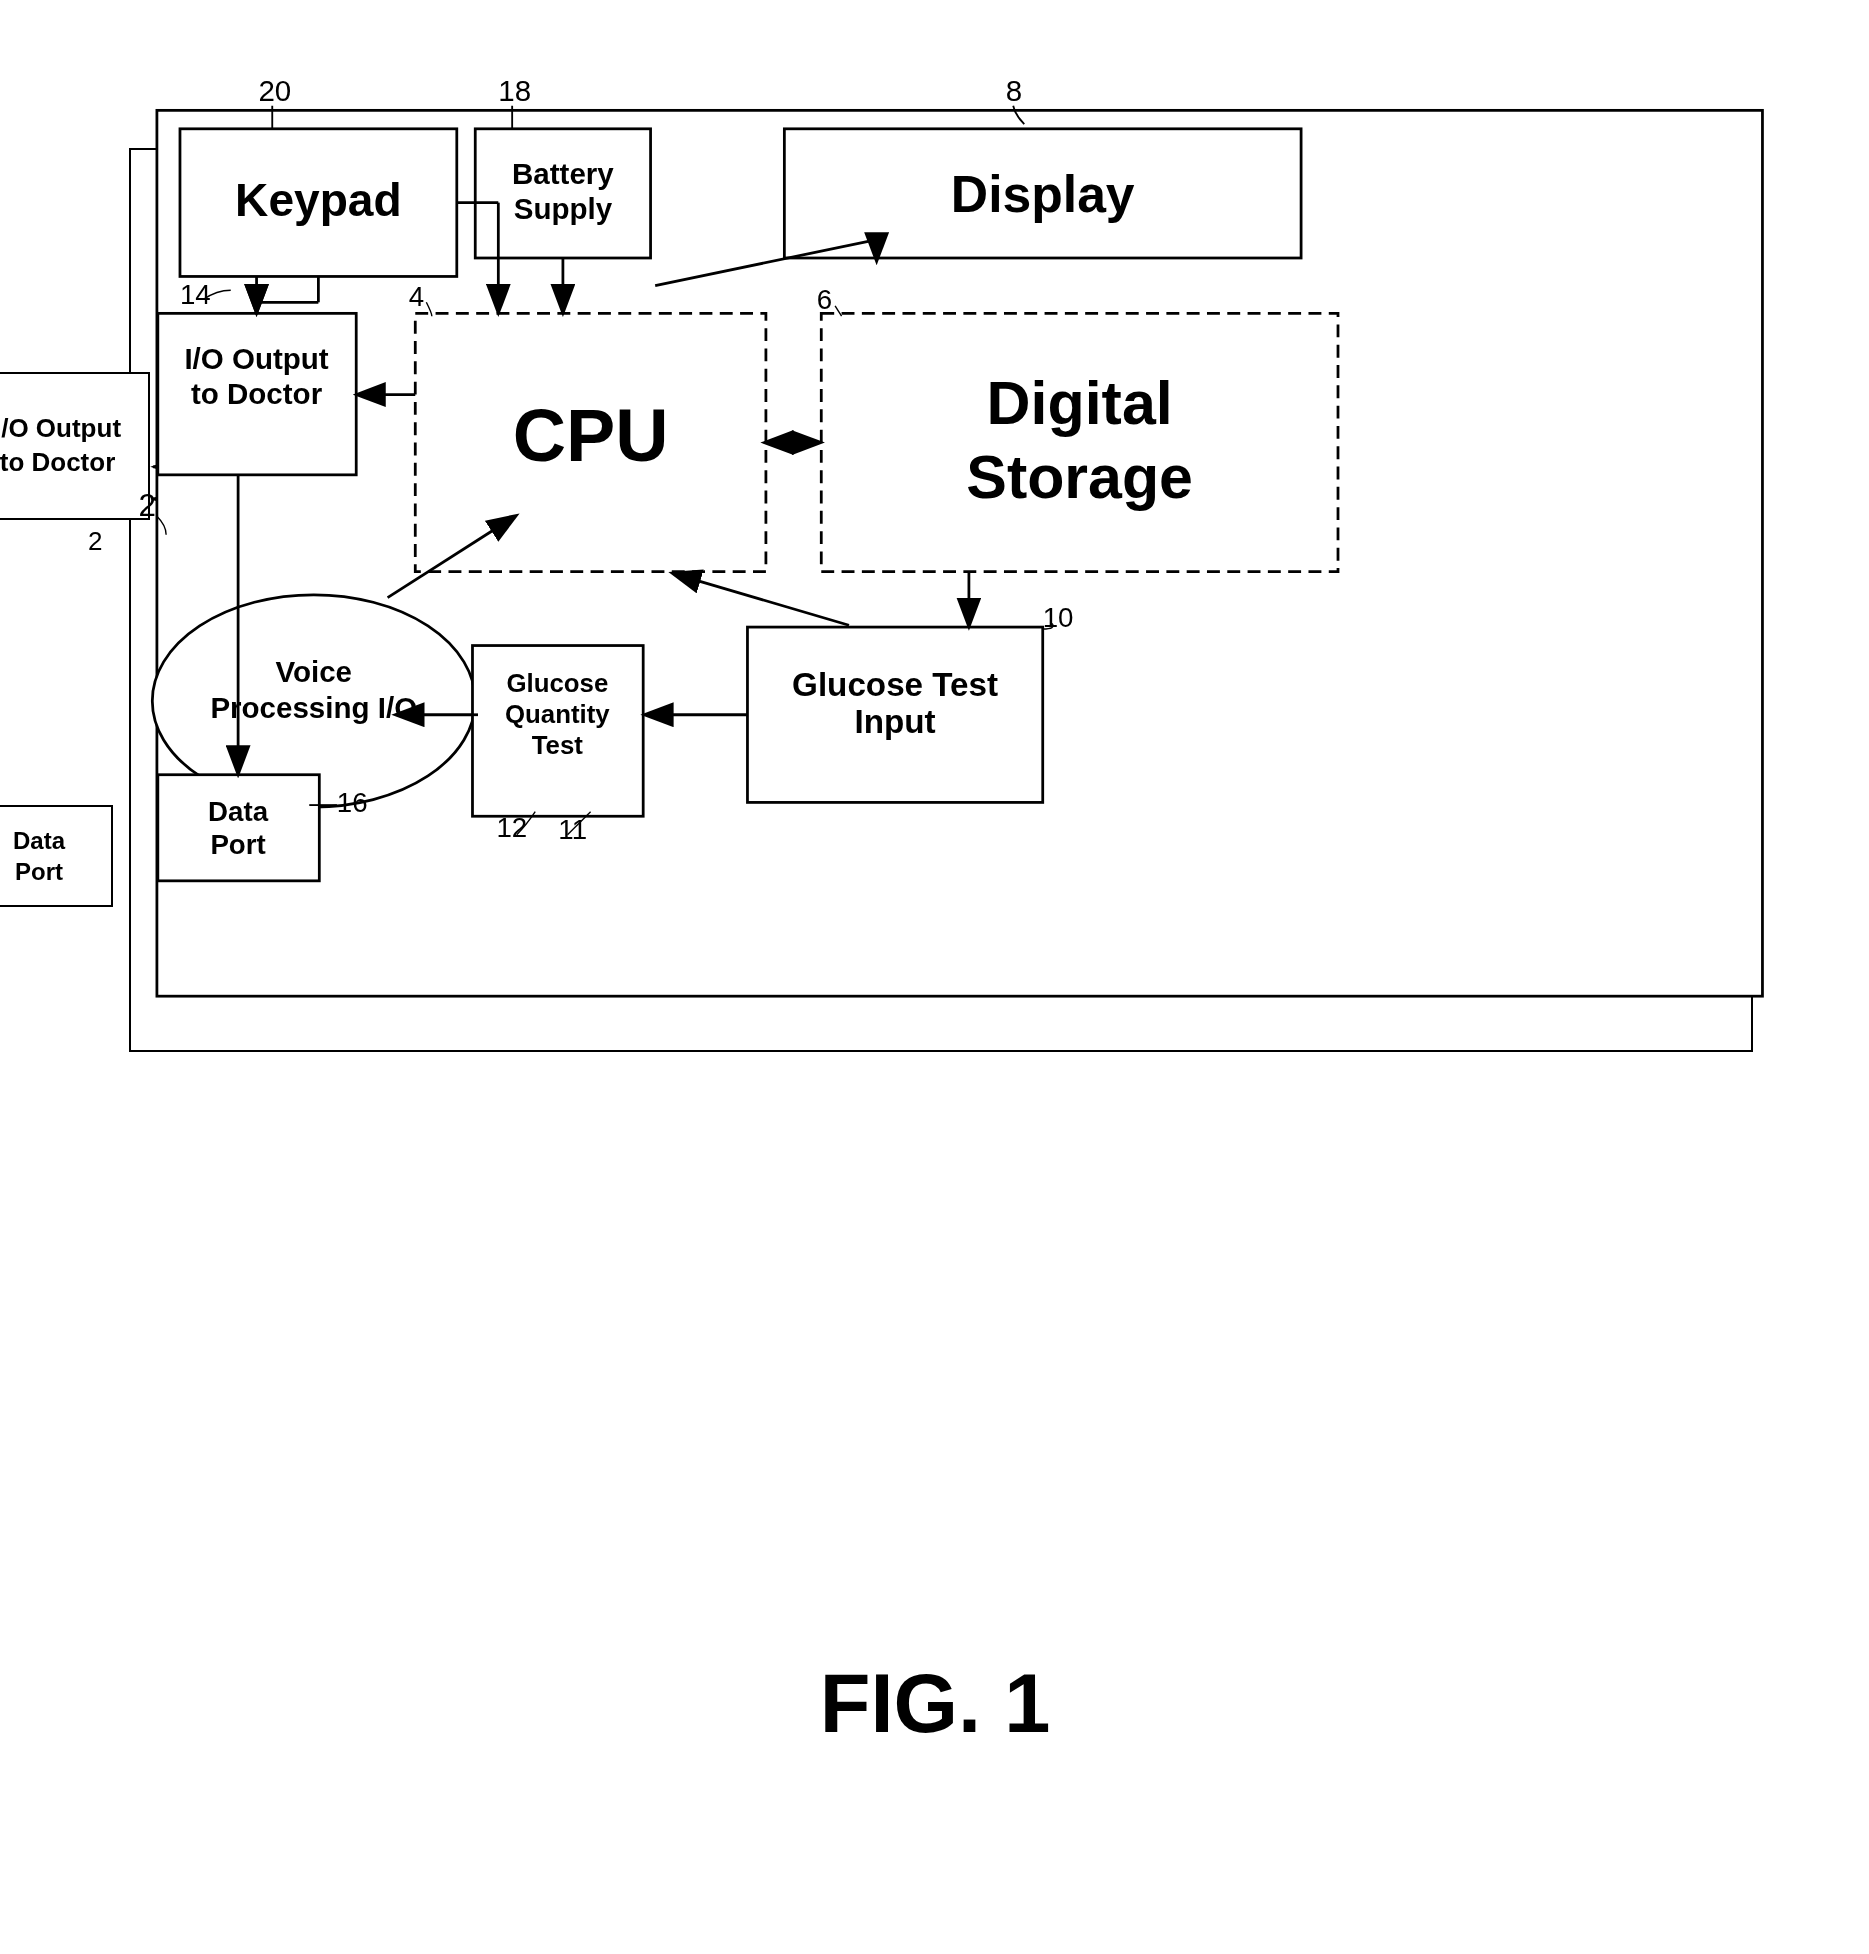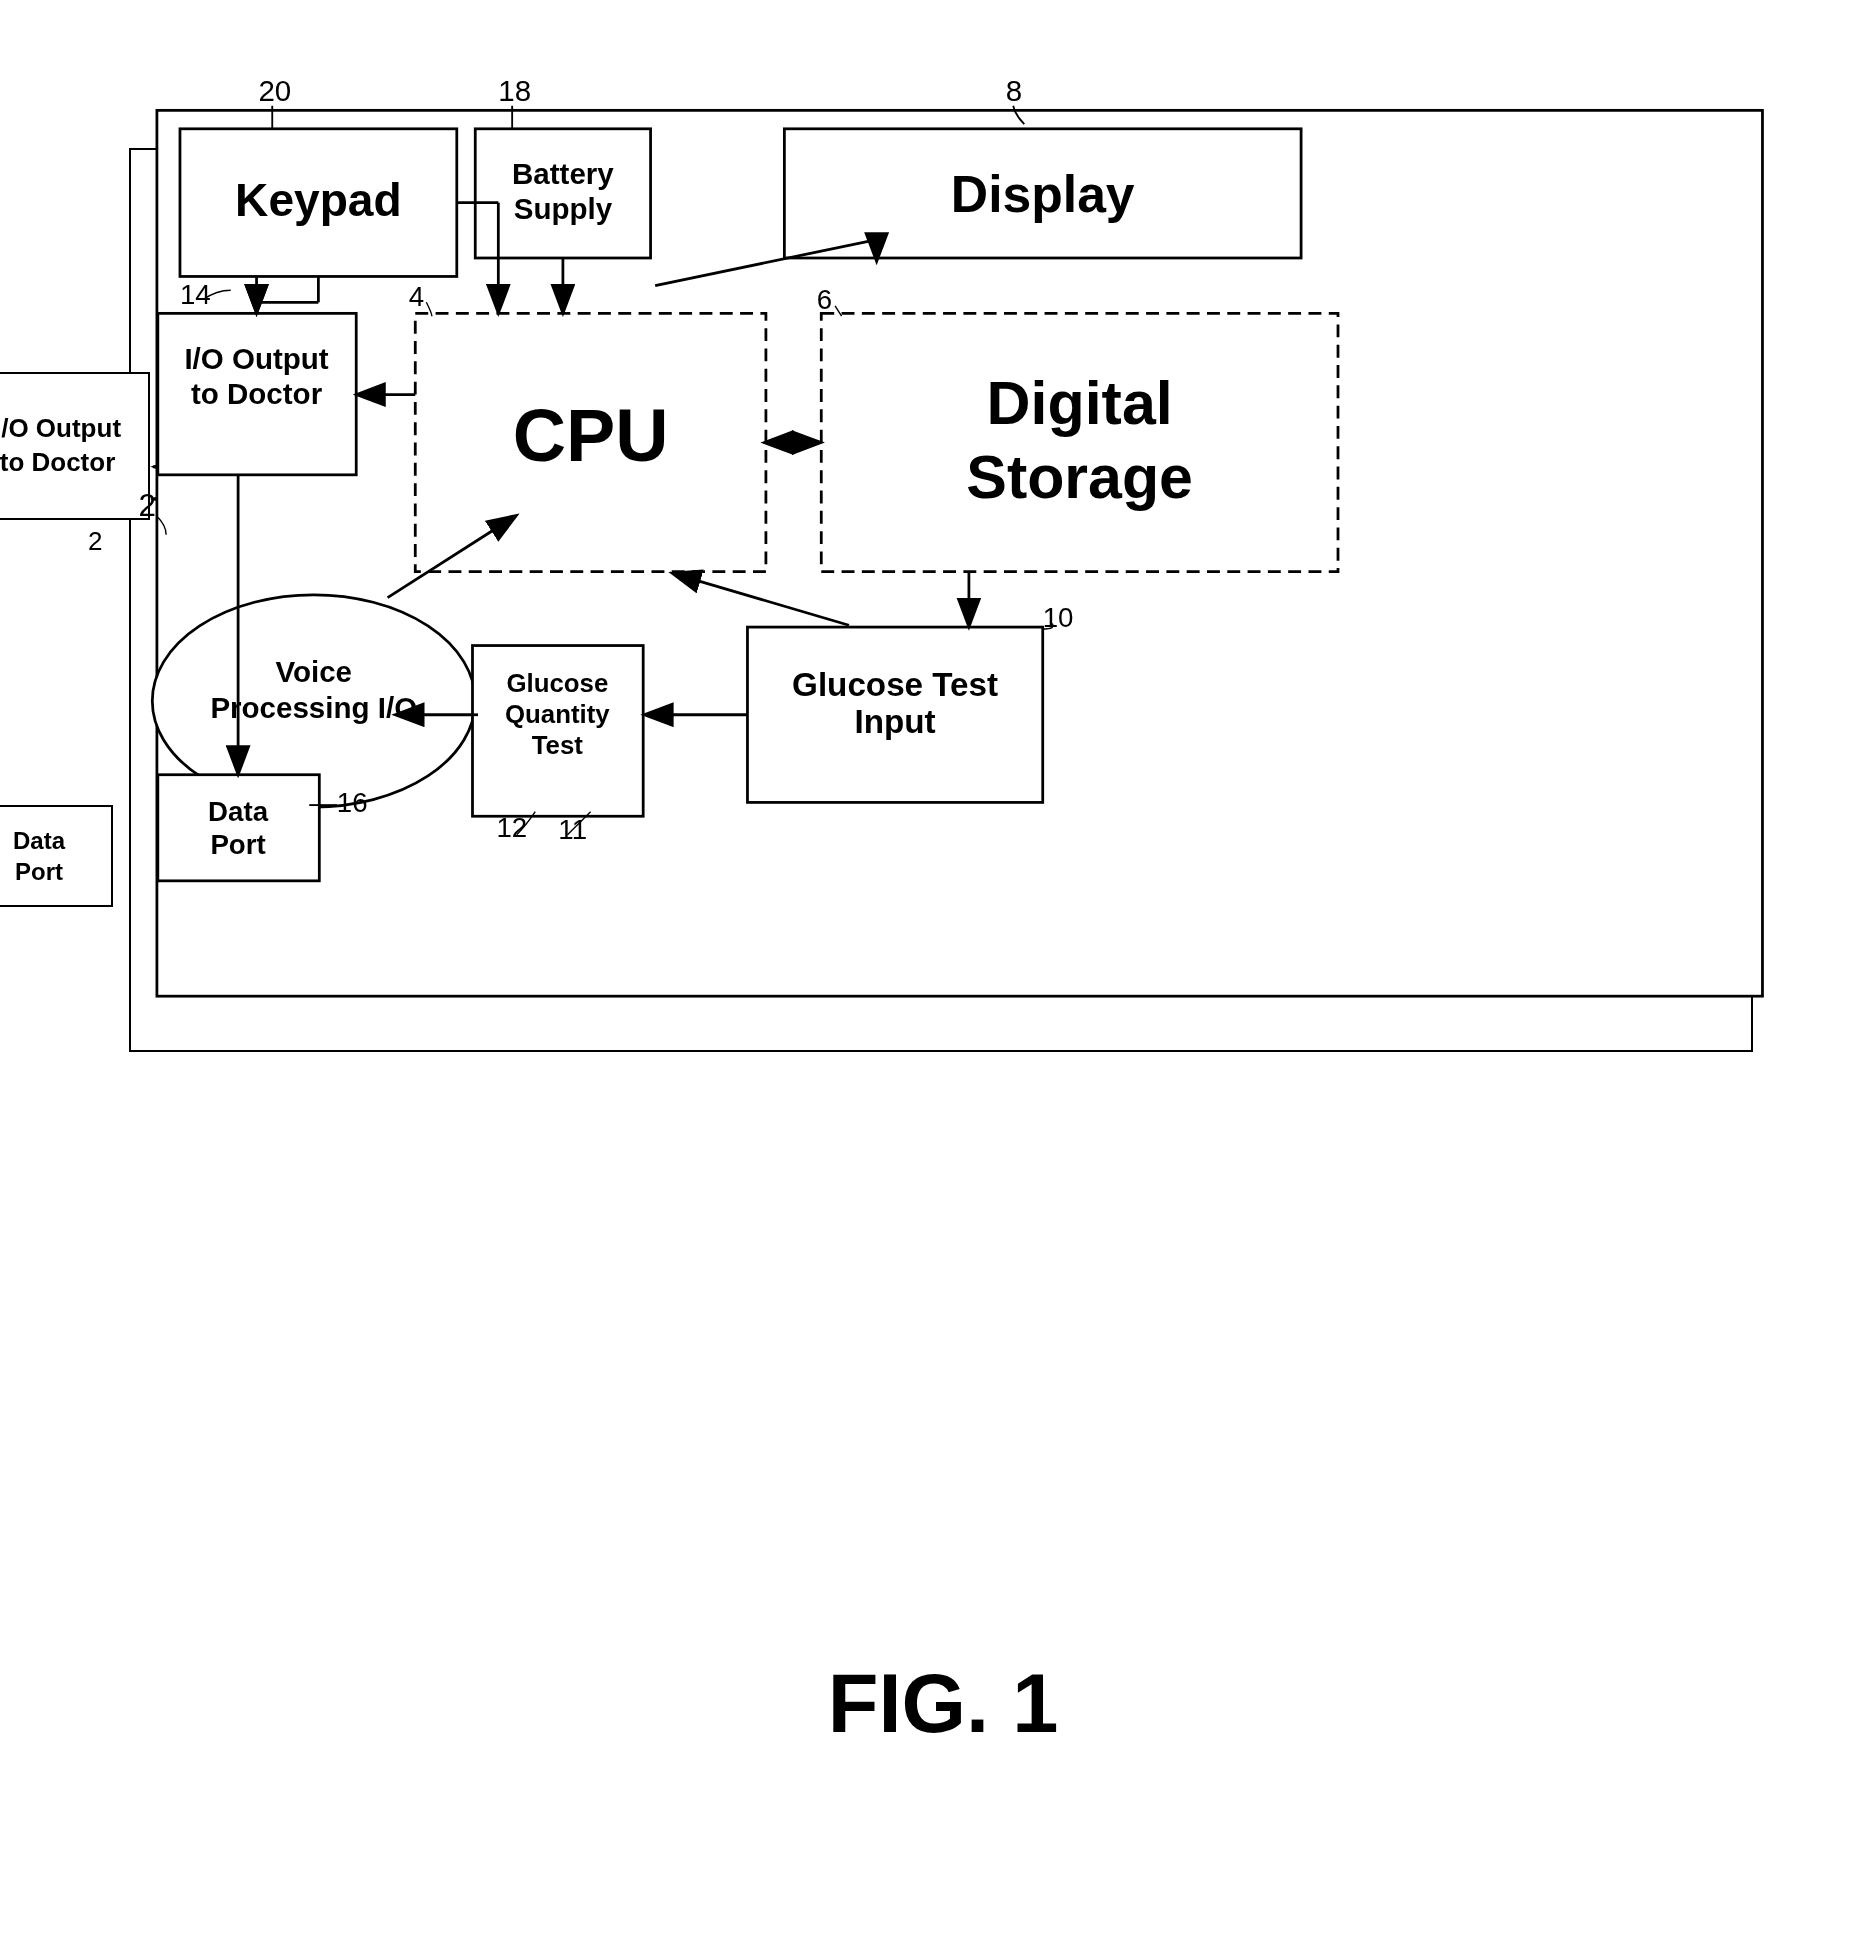--- a/index.html
+++ b/index.html
@@ -474,14 +474,14 @@
   <line x1="870" y1="618" x2="680" y2="562" stroke="#000" stroke-width="3" marker-end="url(#arr)"></line>
 
   <line x1="208" y1="455" x2="208" y2="778" stroke="#000" stroke-width="3" marker-end="url(#arr)"></line>
 
   <line x1="295" y1="240" x2="295" y2="268" stroke="#000" stroke-width="3"></line>
   <line x1="295" y1="268" x2="228" y2="268" stroke="#000" stroke-width="3"></line>
   <line x1="228" y1="268" x2="228" y2="278" stroke="#000" stroke-width="3" marker-end="url(#arr)"></line>
 
 </svg>
 
-<div style="position:absolute; bottom:203px; left:50%; transform:translateX(-50%); font-size:83px; font-weight:bold; font-family:Arial, sans-serif; color:#000;margin-left:8px;">FIG. 1</div>
+<div style="position:absolute; bottom:203px; left:50%; transform:translateX(-50%); font-size:83px; font-weight:bold; font-family:Arial, sans-serif; color:#000;">FIG. 1</div>
 
 
 </body></html>

